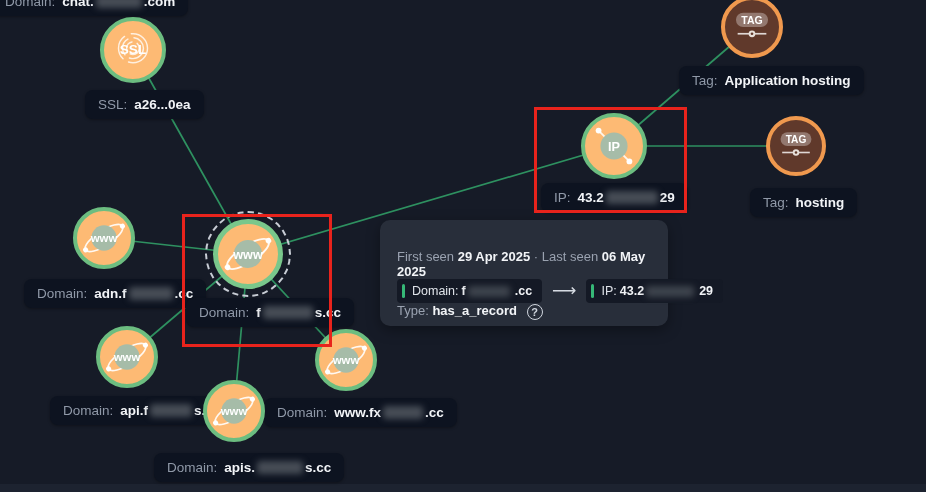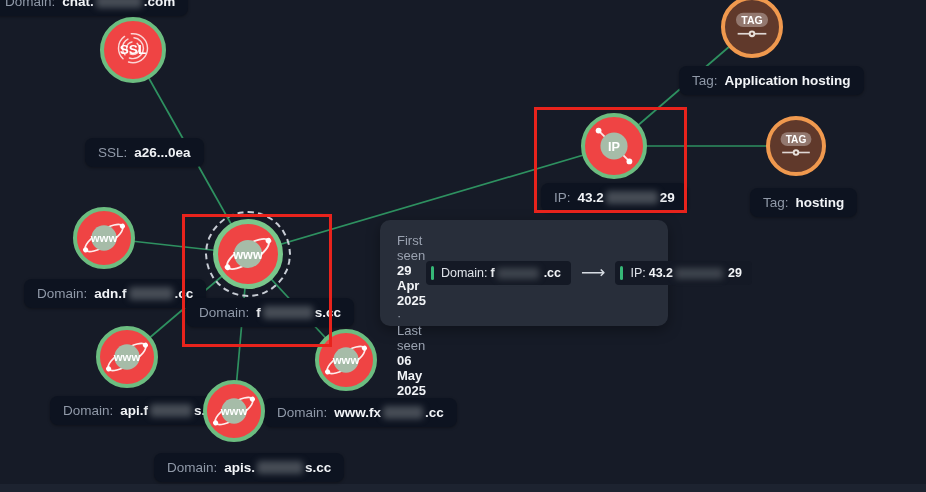--- a/index.html
+++ b/index.html
@@ -29,36 +29,36 @@
   .pill .v{color:#f2f4f7;font-weight:700;display:inline-flex;align-items:center;}
   .blur{
     display:inline-block;height:13px;border-radius:3px;
     background:#474d56;filter:blur(3px);margin:0 2px;vertical-align:middle;
   }
 
   
   .node{
     position:absolute;border-radius:50%;box-sizing:border-box;z-index:4;
   }
-  .node.green{background:#ef4444;border:4px solid #6cbd80;}
+  .node.green{background:#fdba74;border:4px solid #6cbd80;}
   .node.tag{background:#60392b;border:4px solid #f0994e;}
   .node.selected{border-width:5px;border-color:#79c78b;}
   .node svg{position:absolute;inset:0;width:100%;height:100%;}
   .sel-ring{
     position:absolute;left:50%;top:50%;transform:translate(-50%,-50%);
     border:2px dashed #c8cdd5;border-radius:50%;
     z-index:3;
   }
 
   
   .panel{
     position:absolute;left:380px;top:220px;width:288px;height:106px;
     background:#282e3a;border-radius:10px;z-index:5;
-    padding:13px 17px;box-sizing:border-box;
-    display:flex;flex-direction:row;justify-content:space-between;
+    padding:29px 17px;box-sizing:border-box;
+    display:flex;flex-direction:column;justify-content:space-between;
     font-size:13px;color:#9aa2b0;
     box-shadow:0 4px 14px rgba(0,0,0,.35);
   }
   .panel b{color:#f2f4f7;font-weight:700;}
   .chip-row{display:flex;align-items:center;gap:10px;}
   .chip{
     position:relative;background:#141925;border-radius:4px;
     padding:5px 10px 5px 15px;display:inline-flex;align-items:center;
     color:#dfe3e9;font-size:12.5px;white-space:nowrap;
   }
@@ -93,21 +93,21 @@
       <line x1="248" y1="254" x2="346" y2="360"></line>
       <line x1="248" y1="254" x2="614" y2="146"></line>
       <line x1="614" y1="146" x2="752" y2="27"></line>
       <line x1="614" y1="146" x2="796" y2="146"></line>
     </svg>
   <div>
       <div class="pill" style="left: -8px; top: -13px;">
         <span class="k">Domain:</span>
         <span class="v">chat.<span class="blur" style="width: 46px;"></span>.com</span>
       </div>
-      <div class="pill" style="left: 85px; top: 90px; margin-top: 48px;">
+      <div class="pill" style="left: 85px; top: 90px;">
         <span class="k">SSL:</span>
         <span class="v">a26...0ea</span>
       </div>
       <div class="pill" style="left: 679px; top: 66px;">
         <span class="k">Tag:</span>
         <span class="v">Application hosting</span>
       </div>
       <div class="pill" style="left: 541px; top: 183px;">
         <span class="k">IP:</span>
         <span class="v">43.2<span class="blur" style="width: 52px;"></span>29</span>
@@ -259,20 +259,25 @@
           <b>.cc</b>
       </span>
       <span class="arrow">⟶</span>
       <span class="chip">
         <span>IP:</span>
           <b>43.2</b>
           <span class="blur" style="width:48px"></span>
           <b>29</b>
       </span>
     </div>
+    <div>
+      <span>Type:</span>
+      <b>has_a_record</b>
+      <span class="help">?</span>
+    </div>
   </div>
 
   <div>
       <div class="hl-box" style="left: 534px; top: 107px; width: 153px; height: 106px;"></div>
       <div class="hl-box" style="left: 182px; top: 214px; width: 150px; height: 133px;"></div>
     </div>
   <div class="bottom-strip"></div>
 </div>
 
 </body></html>

